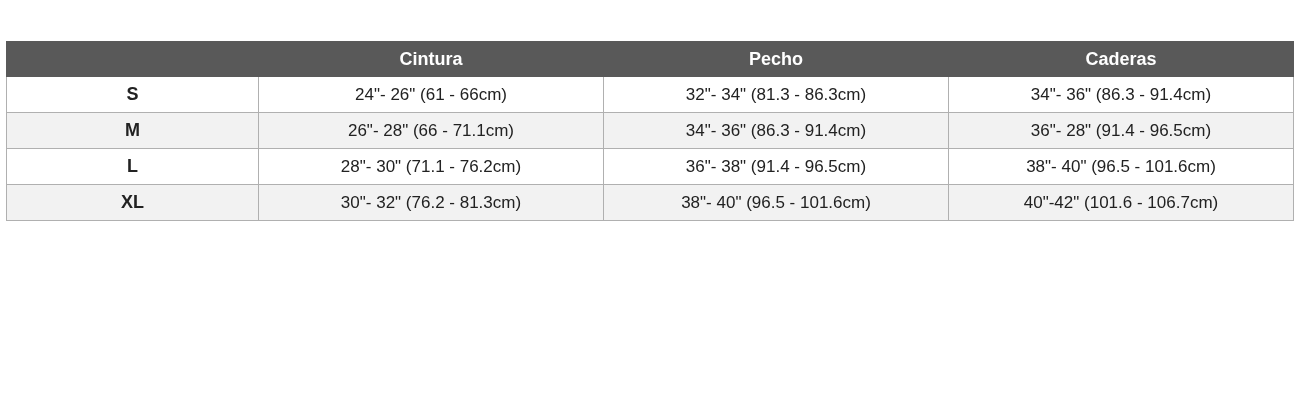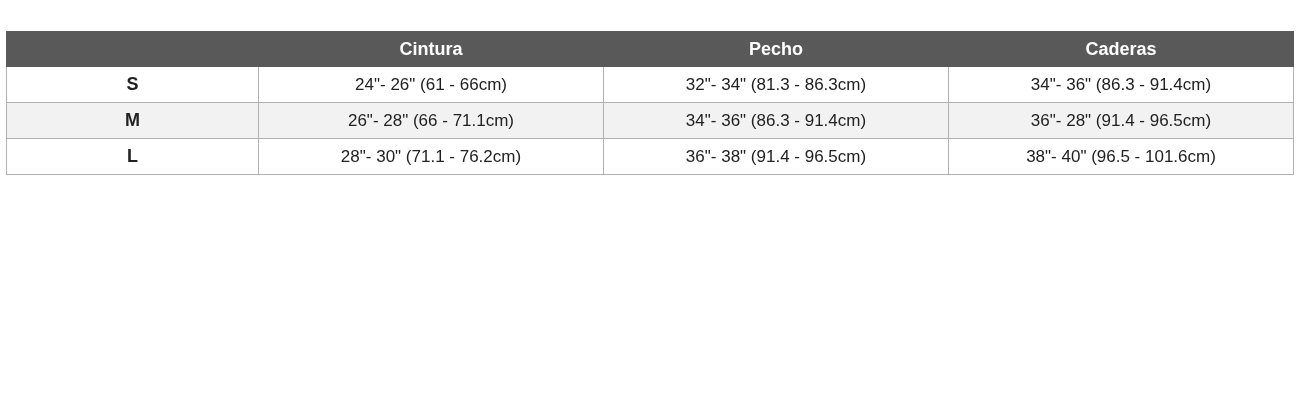--- a/index.html
+++ b/index.html
@@ -18,21 +18,21 @@
     width: 1300px;
     height: 400px;
     box-sizing: border-box;
     padding: 25px 5px 5px 5px;
     display: flex;
     flex-direction: column;
   }
   table.size-table {
     border-collapse: collapse;
     width: 1288px;
-    margin: 6px auto;
+    margin: 16px auto;
     table-layout: fixed;
   }
   table.size-table col.c-size { width: 252px; }
   table.size-table col.c-data { width: 345px; }
   table.size-table th,
   table.size-table td {
     border: 1px solid #b0b0b0;
     height: 35px;
     padding: 0 6px;
     font-size: 17px;
@@ -94,15 +94,21 @@
         <td>26"- 28" (66 - 71.1cm)</td>
         <td>34"- 36" (86.3 - 91.4cm)</td>
         <td>36"- 28" (91.4 - 96.5cm)</td>
       </tr>
       <tr class="row-odd">
         <td class="size-cell">L</td>
         <td>28"- 30" (71.1 - 76.2cm)</td>
         <td>36"- 38" (91.4 - 96.5cm)</td>
         <td>38"- 40" (96.5 - 101.6cm)</td>
       </tr>
+      <tr class="row-even">
+        <td class="size-cell">XL</td>
+        <td>30"- 32" (76.2 - 81.3cm)</td>
+        <td>38"- 40" (96.5 - 101.6cm)</td>
+        <td>40"-42" (101.6 - 106.7cm)</td>
+      </tr>
     </tbody>
   </table>
 </div>
 
 </body></html>

